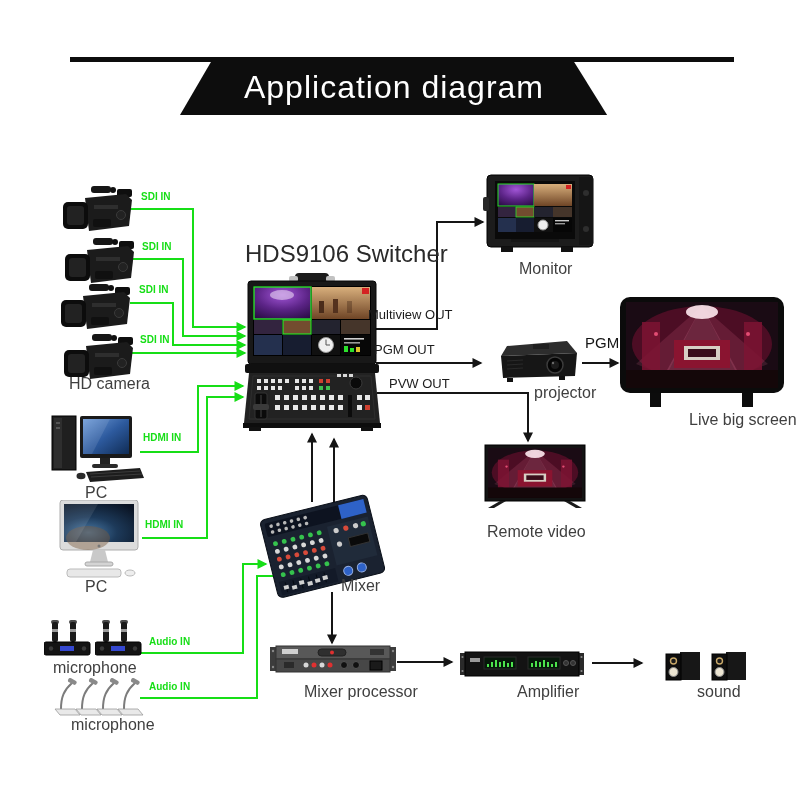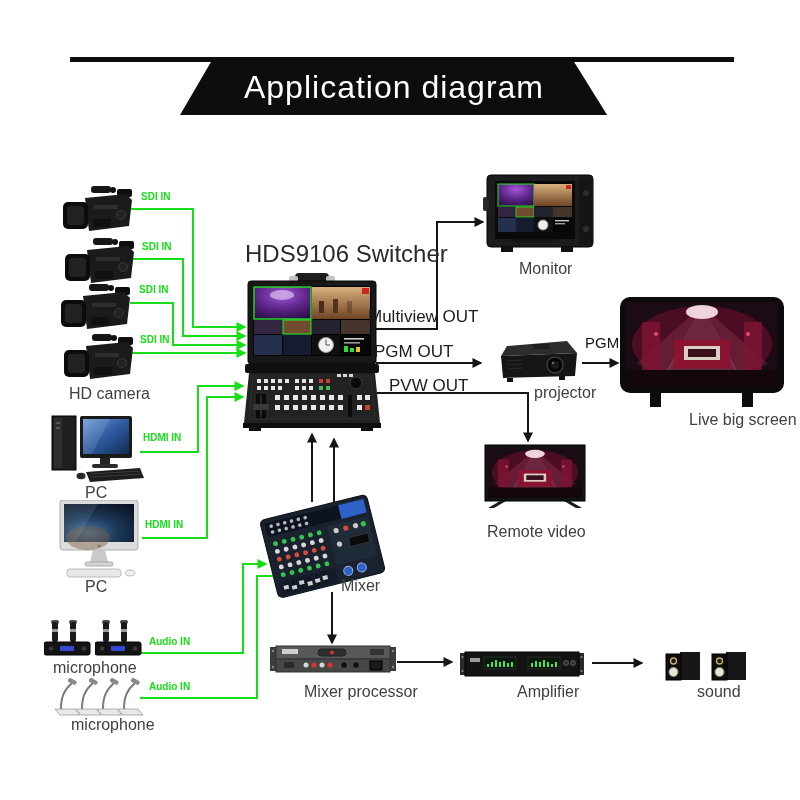--- a/index.html
+++ b/index.html
@@ -12,21 +12,21 @@
     clip-path:polygon(7.5% 0,91.8% 0,99.8% 100%,0% 100%);
     display:flex;align-items:center;justify-content:center;}
   #banner-trap span{color:#fff;font-size:32px;letter-spacing:1px;}
   
   #wires{left:0;top:0;width:800px;height:800px;z-index:1;}
   .g{fill:none;stroke:#16DE16;stroke-width:2px;}
   .b{fill:none;stroke:#151515;stroke-width:2px;}
   
   .lbl{position:absolute;z-index:3;white-space:nowrap;color:#3f3f3f;font-size:16px;}
   .glbl{position:absolute;z-index:3;white-space:nowrap;color:#16DE16;font-size:10px;font-weight:700;}
-  .blbl{position:absolute;z-index:3;white-space:nowrap;color:#1c1c1c;font-size:17px;}
+  .blbl{position:absolute;z-index:3;white-space:nowrap;color:#1c1c1c;font-size:13px;}
   .dev{position:absolute;z-index:2;}
   #lbl-switcher-title{font-size:24px;color:#2a2a2a;}
   #lbl-pgm{font-size:15px;color:#141414;}
 </style>
 </head>
 <body>
 
 <div id="canvas">
 
   <svg width="0" height="0" style="position:absolute">
@@ -533,21 +533,21 @@
   <div class="glbl" style="left:145px;top:519px">HDMI IN</div>
   <div class="glbl" style="left:149px;top:636px">Audio IN</div>
   <div class="glbl" style="left:149px;top:681px">Audio IN</div>
 
   <div class="blbl" style="left:368px;top:307px">Multiview OUT</div>
   <div class="blbl" style="left:374px;top:342px">PGM OUT</div>
   <div class="blbl" style="left:389px;top:376px">PVW OUT</div>
   <div class="blbl" id="lbl-pgm" style="left:585px;top:334px">PGM</div>
 
   <div class="lbl" id="lbl-switcher-title" style="left:245px;top:240px">HDS9106 Switcher</div>
-  <div class="lbl" style="left:69px;top:385px">HD camera</div>
+  <div class="lbl" style="left:69px;top:375px">HD camera</div>
   <div class="lbl" style="left:85px;top:484px">PC</div>
   <div class="lbl" style="left:85px;top:578px">PC</div>
   <div class="lbl" style="left:53px;top:659px">microphone</div>
   <div class="lbl" style="left:71px;top:716px">microphone</div>
   <div class="lbl" style="left:519px;top:260px">Monitor</div>
   <div class="lbl" style="left:534px;top:384px">projector</div>
   <div class="lbl" style="left:689px;top:411px">Live big screen</div>
   <div class="lbl" style="left:487px;top:523px">Remote video</div>
   <div class="lbl" style="left:341px;top:577px">Mixer</div>
   <div class="lbl" style="left:304px;top:683px">Mixer processor</div>

